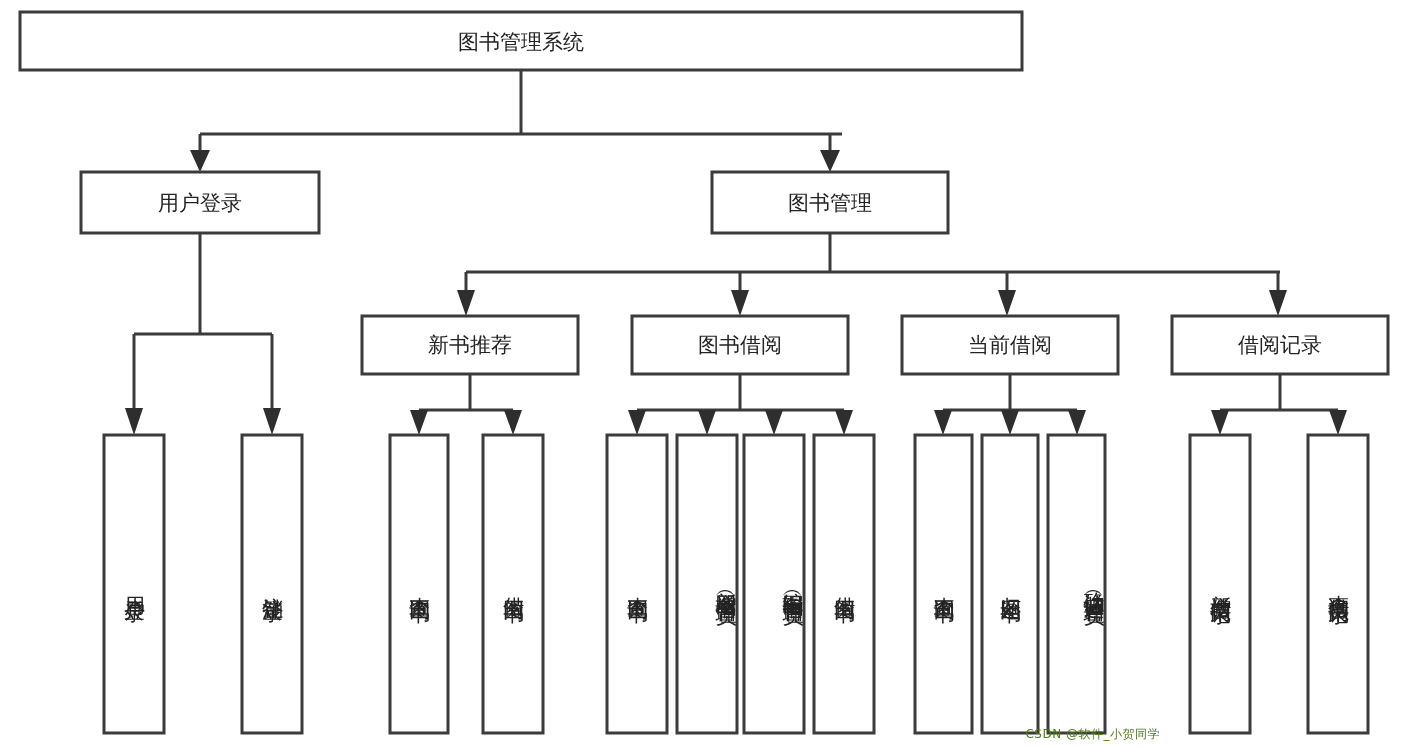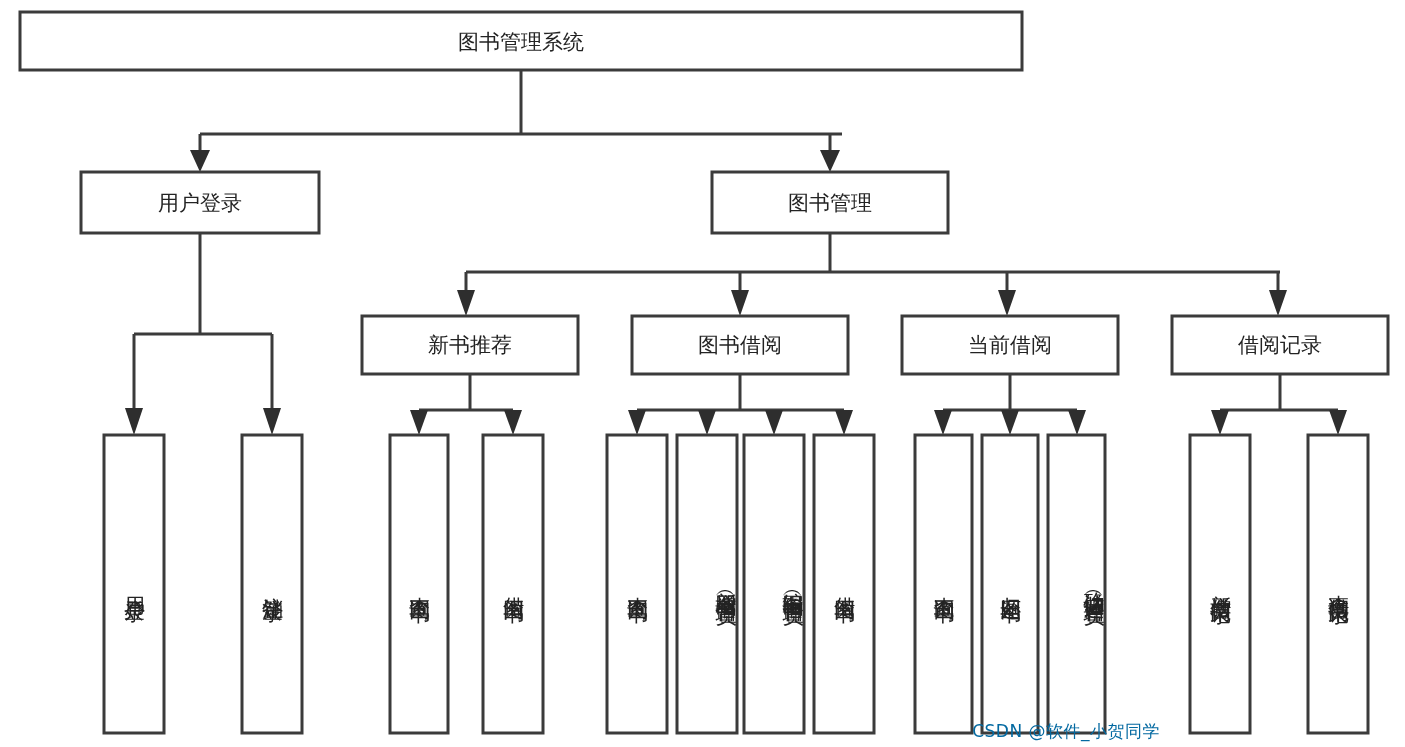--- a/index.html
+++ b/index.html
@@ -63,22 +63,22 @@
     justify-content: center;
     text-align: center;
     white-space: nowrap;
     pointer-events: none;
   }
   .watermark {
     position: absolute;
     right: 8px;
     bottom: 4px;
     font-family: "DejaVu Sans", "Liberation Sans", sans-serif;
-    font-size: 17px;
-    color: #0369a1;
+    font-size: 12px;
+    color: #4d7c0f;
     letter-spacing: 0.5px;
     white-space: nowrap;
   }
 </style>
 </head>
 <body>
 
 <div id="diagram-root">
 
   <svg class="diagram" viewBox="0 0 1405 747" xmlns="http://www.w3.org/2000/svg">

